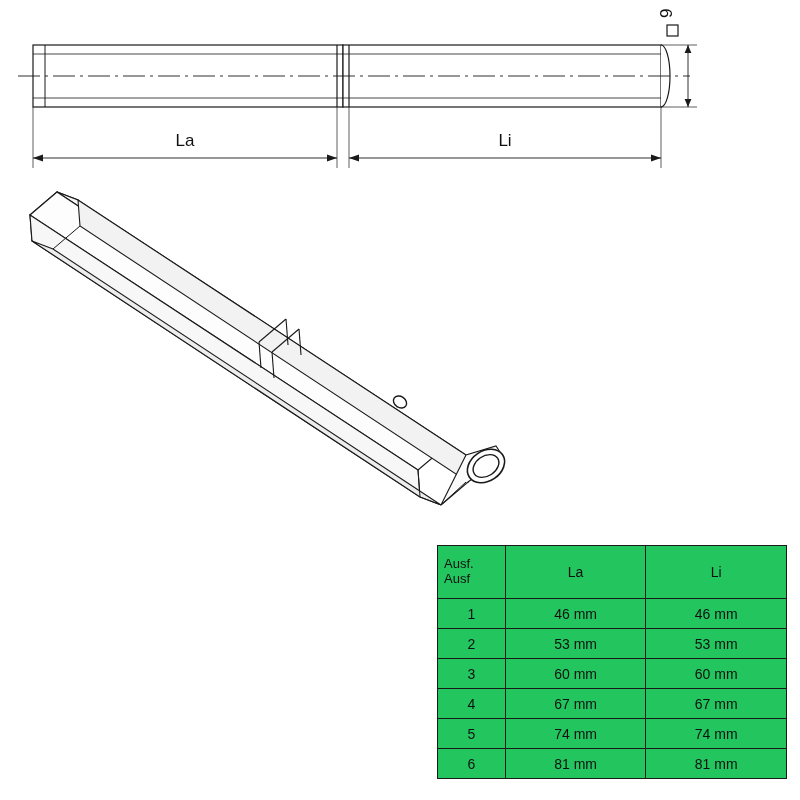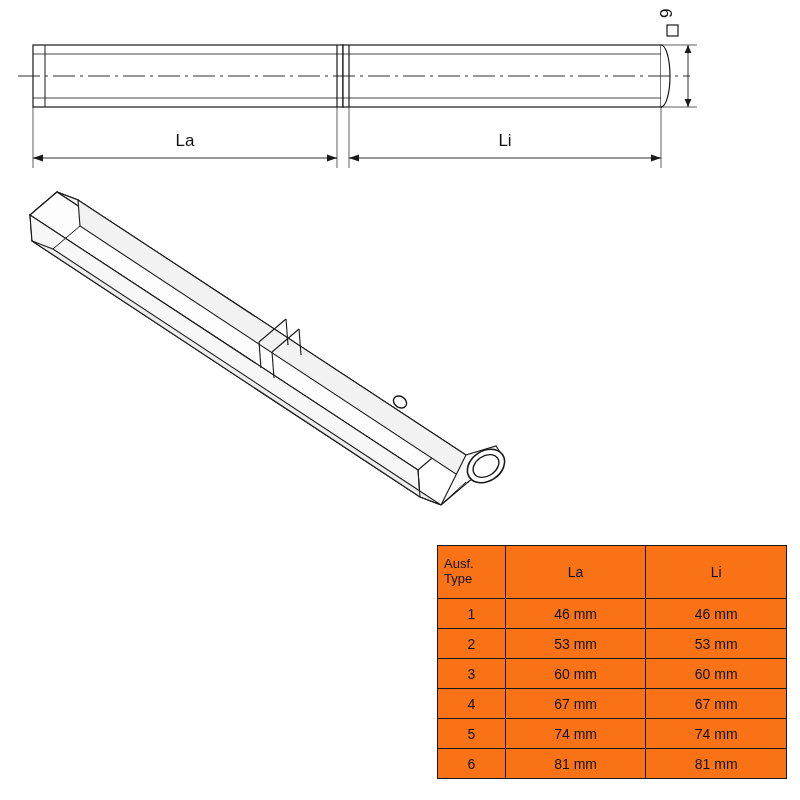--- a/index.html
+++ b/index.html
@@ -35,21 +35,21 @@
   
   #spec-table {
     position: absolute;
     left: 437px;
     top: 545px;
     width: 350px;
     border-collapse: collapse;
     font-family: "Liberation Sans", sans-serif;
     font-size: 14px;
     color: #111111;
-    background: #f97316;
+    background: #22c55e;
   }
   #spec-table td, #spec-table th {
     border: 1px solid #1a1a1a;
     text-align: center;
     padding: 0;
     font-weight: normal;
     height: 30px;
   }
   #spec-table .c-type { width: 62px; }
   #spec-table .c-la   { width: 144px; }
@@ -158,21 +158,21 @@
       <ellipse cx="486" cy="466" rx="14" ry="10" transform="rotate(-34 486 466)" fill="#ffffff" stroke="#1a1a1a" stroke-width="1.4"></ellipse>
     </g>
 
   </svg>
 
   <table id="spec-table">
     <thead>
       <tr>
         <td class="c-type">
           <div>Ausf.</div>
-          <div>Type</div>
+          <div>Ausf</div>
         </td>
         <td class="c-la">La</td>
         <td class="c-li">Li</td>
       </tr>
     </thead>
     <tbody>
       <tr>
         <td class="c-type">1</td>
         <td class="c-la">46 mm</td>
         <td class="c-li">46 mm</td>

